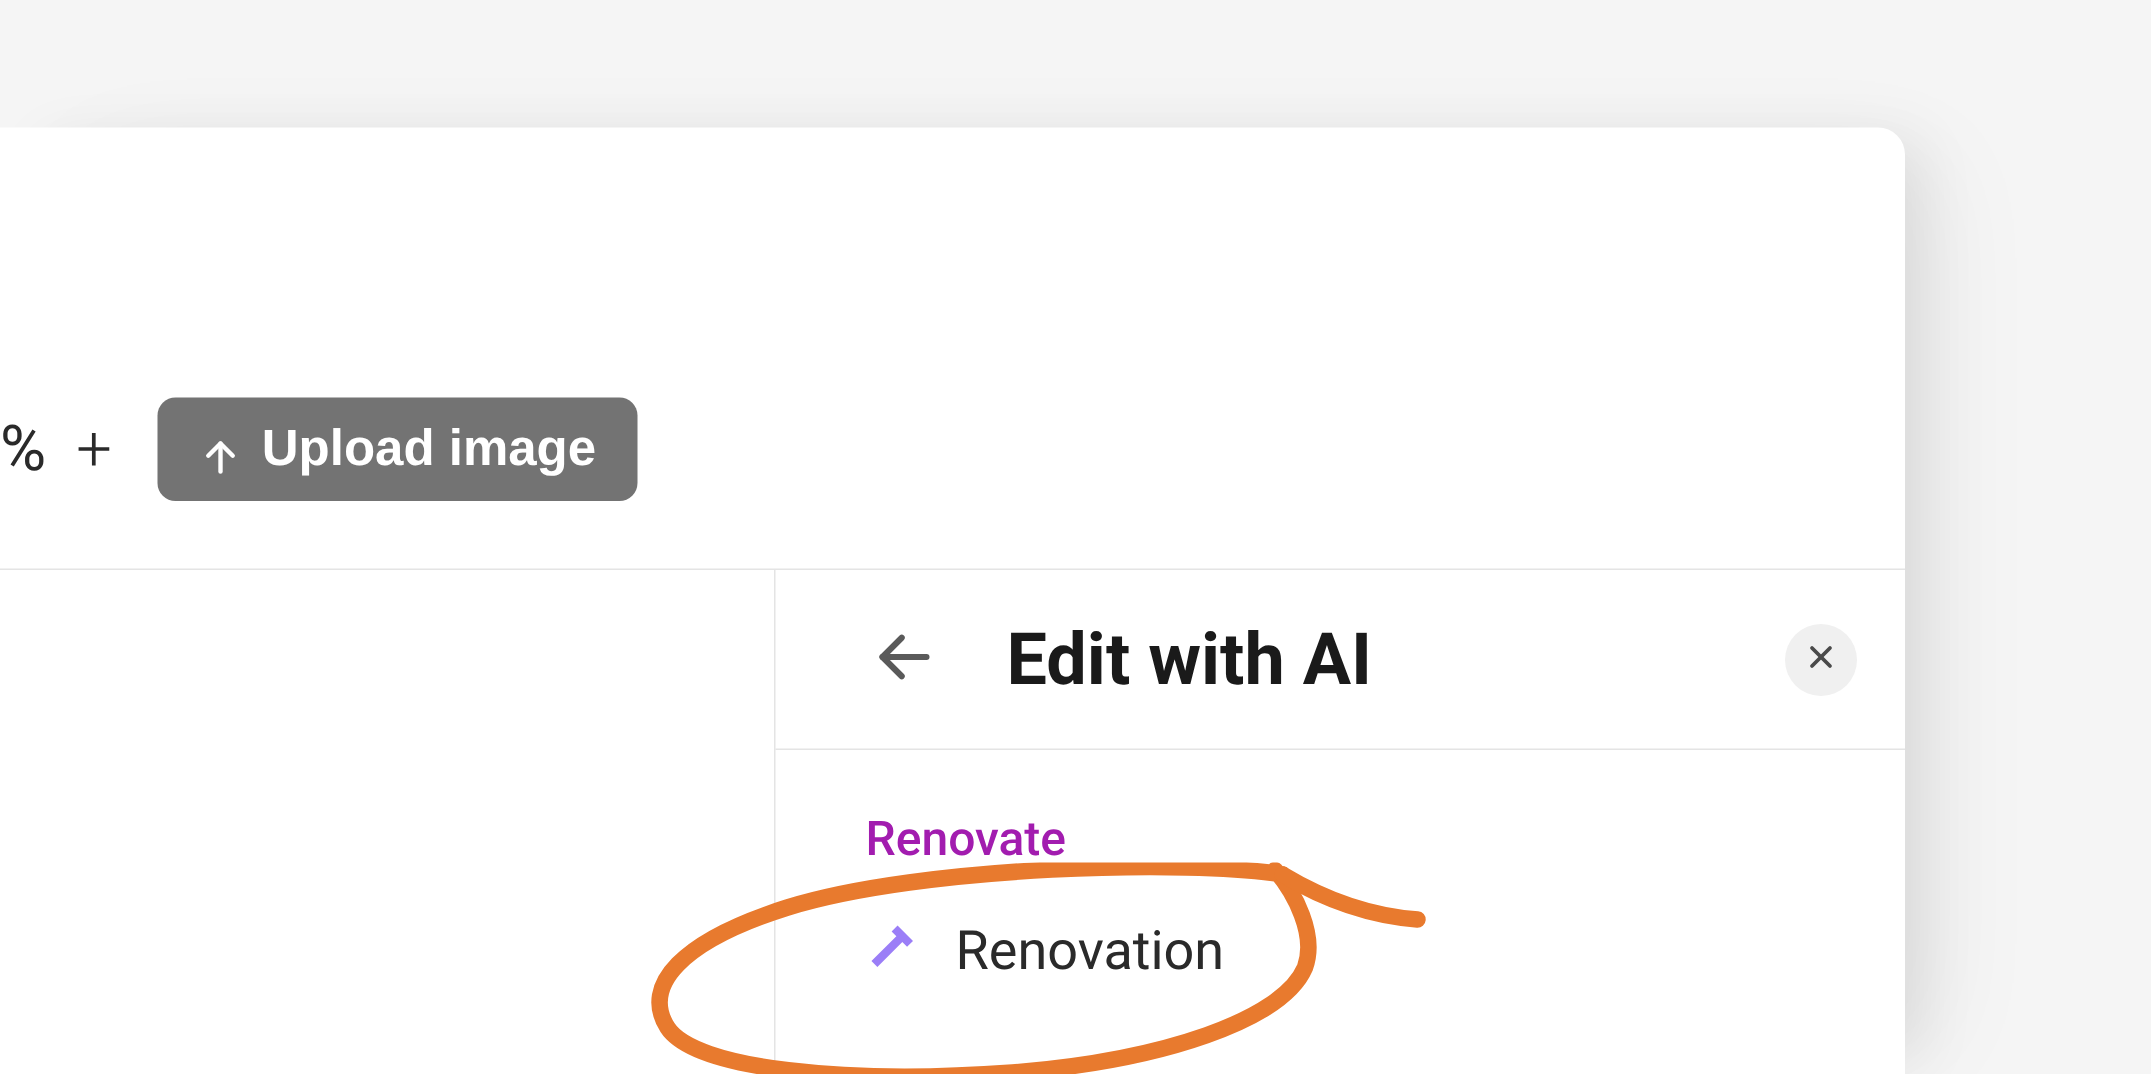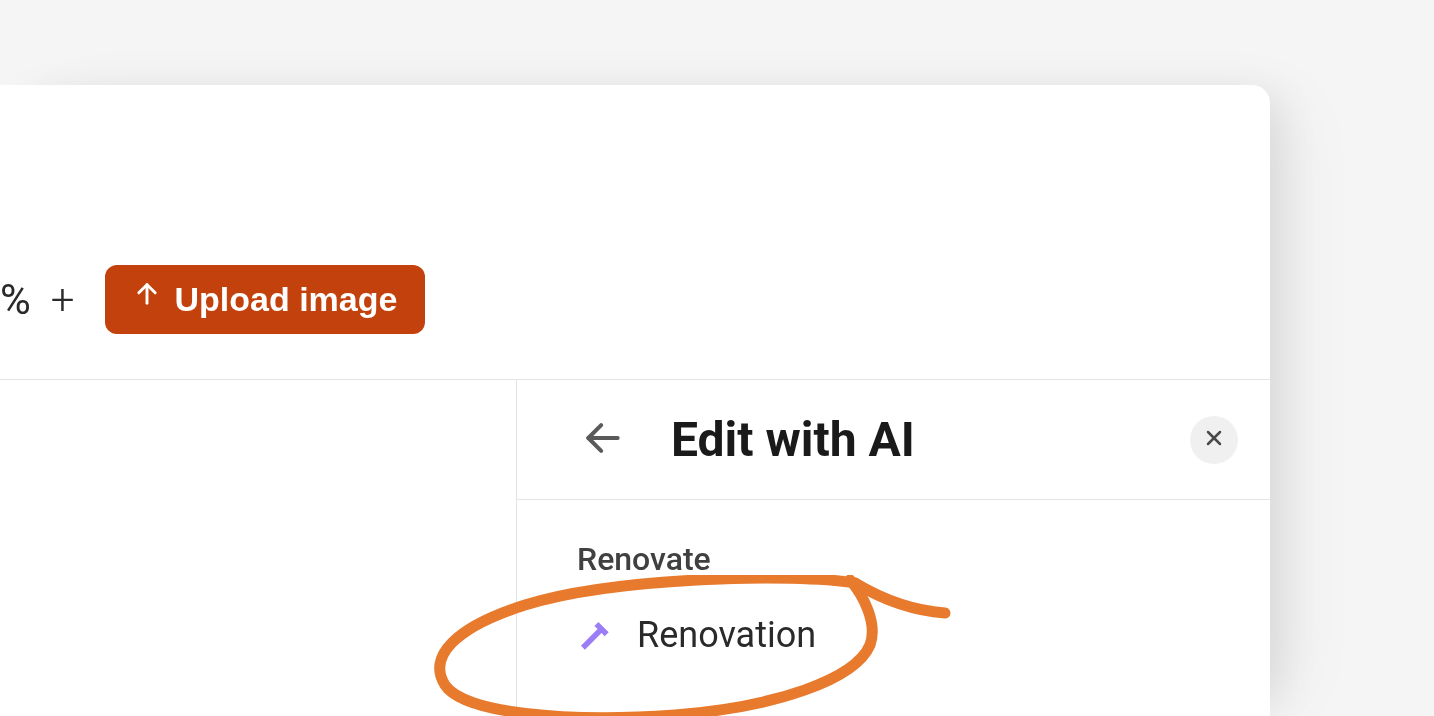--- a/index.html
+++ b/index.html
@@ -59,23 +59,23 @@
     .plus-icon {
       font-size: 42px;
       font-weight: 300;
       color: #2a2a2a;
       line-height: 1;
       margin-left: 2px;
     }
     
     .upload-button {
       display: inline-flex;
-      align-items: flex-start;
+      align-items: flex-end;
       gap: 14px;
-      background: #c2410c;
+      background: #737373;
       color: #ffffff;
       border: none;
       border-radius: 12px;
       padding: 15px 28px;
       font-size: 34px;
       font-weight: 600;
       cursor: pointer;
       margin-left: 12px;
     }
     
@@ -135,30 +135,30 @@
       color: #4a4a4a;
     }
     
     .panel-body {
       padding: 40px 60px;
     }
     
     .section-label {
       font-size: 32px;
       font-weight: 500;
-      color: #404040;
-      margin-bottom: 28px;
+      color: #a21caf;
     }
     
     .menu-item {
       display: flex;
-      align-items: flex-end;
+      align-items: flex-start;
       gap: 22px;
       padding: 8px 0;
       cursor: pointer;
+      margin-top: 27px;
     }
     
     .hammer-icon {
       color: #9b7ef7;
       display: inline-flex;
     }
     
     .menu-item-label {
       font-size: 36px;
       font-weight: 400;

